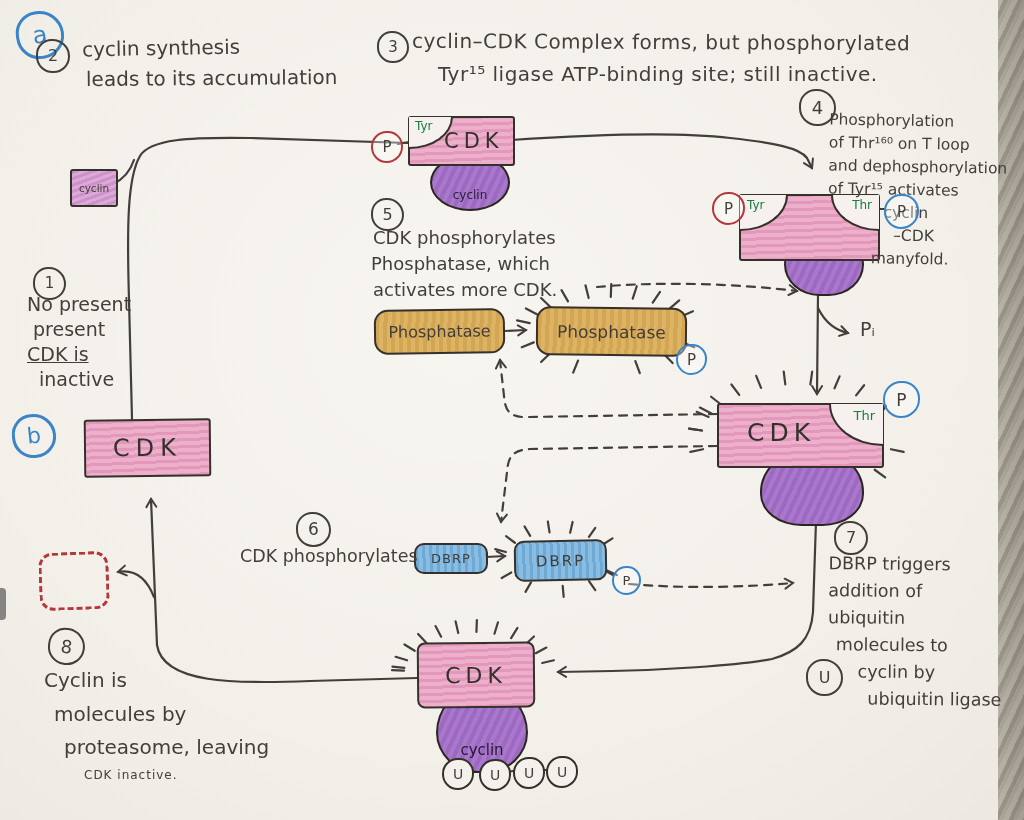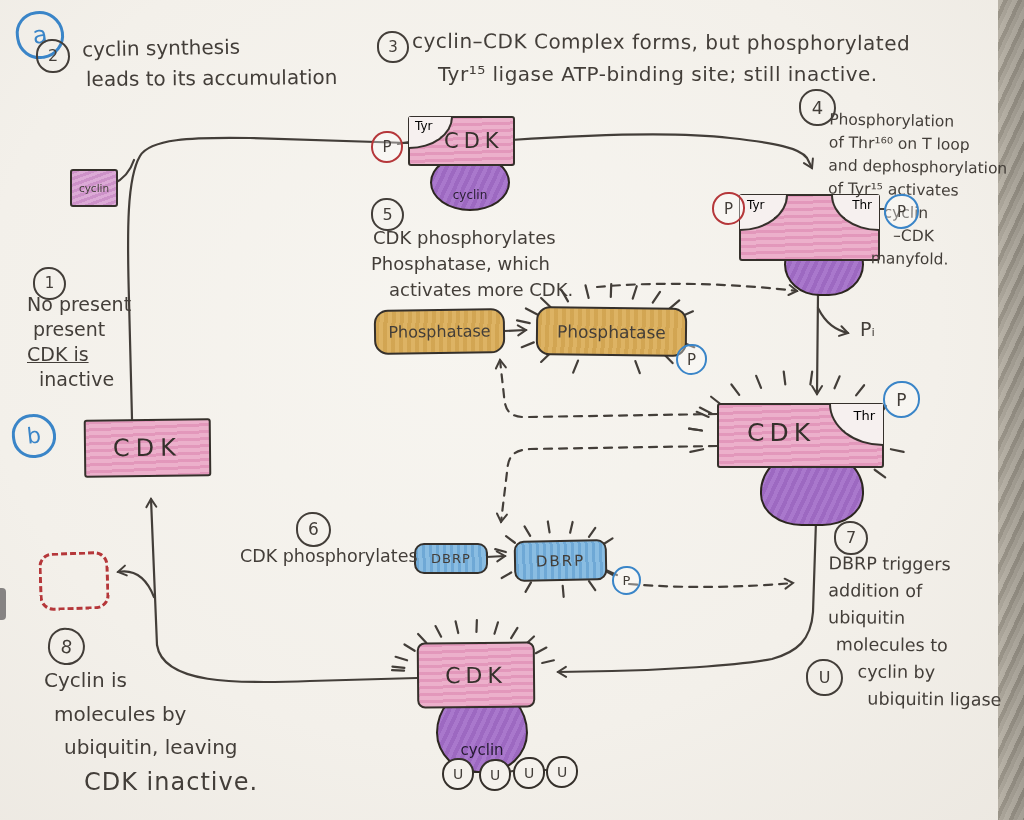--- a/index.html
+++ b/index.html
@@ -25,21 +25,21 @@
   .pilltan{position:absolute;border:2.5px solid #35302b;border-radius:14px;
     background:repeating-linear-gradient(92deg, rgba(190,140,50,.35) 0 4px, rgba(221,179,100,.12) 4px 8px), #ddb364;
     display:flex;align-items:center;justify-content:center;}
   .pillblue{position:absolute;border:2.4px solid #35302b;border-radius:10px;
     background:repeating-linear-gradient(88deg, rgba(60,130,190,.35) 0 3px, rgba(138,189,226,.12) 3px 7px), #8abde2;
     display:flex;align-items:center;justify-content:center;}
   .notch-tl{position:absolute;left:-1px;top:-1px;border-right:2.2px solid #35302b;border-bottom:2.2px solid #35302b;
     border-radius:0 0 100% 0;background:#f6f0ef;}
   .notch-tr{position:absolute;right:-1px;top:-1px;border-left:2.2px solid #35302b;border-bottom:2.2px solid #35302b;
     border-radius:0 0 0 100%;background:#f6f0ef;text-decoration:underline;}
-  .notchlbl{position:absolute;font-size:12px;color:#000000;}
+  .notchlbl{position:absolute;font-size:12px;color:#15803d;}
   .cdktxt{position:absolute;letter-spacing:5px;font-size:23px;color:#35302b;}
   .hand{position:absolute;white-space:nowrap;}
   .uball{position:absolute;width:28px;height:28px;border:2.6px solid #35302b;border-radius:50% 46% 52% 50%;
     display:flex;align-items:center;justify-content:center;font-size:14px;background:#f4f1ec;}
   .dashedred{position:absolute;border:3px dashed #b5373a;border-radius:14px;background:transparent;}
   #fabric{position:absolute;right:0;top:0;width:26px;height:820px;
     background:linear-gradient(to right, rgba(0,0,0,.05), rgba(0,0,0,.16)),
       repeating-linear-gradient(115deg,#c2bcb0 0 5px,#a39d91 5px 9px,#b5afa3 9px 13px);}
   #edge-mark{position:absolute;left:0;top:588px;width:6px;height:32px;background:rgba(45,43,48,.55);border-radius:0 4px 4px 0;}
 </style>
@@ -202,21 +202,21 @@
       <span class="notchlbl" style="left:7px;top:3px;">Tyr</span>
     </div>
     <div class="notch-tr" style="width:46px;height:34px;">
       <span class="notchlbl" style="right:7px;top:3px;">Thr</span>
     </div>
   </div>
 
   <div class="badge" style="left:371px;top:198px;width:29px;height:29px;z-index:3;">5</div>
   <div class="hand" style="left:373px;top:227px;font-size:18px;z-index:3;">CDK phosphorylates</div>
   <div class="hand" style="left:371px;top:253px;font-size:18px;z-index:3;">Phosphatase, which</div>
-  <div class="hand" style="left:389px;top:279px;font-size:18px;z-index:3;">activates more CDK.</div>
+  <div class="hand" style="left:373px;top:279px;font-size:18px;z-index:3;">activates more CDK.</div>
 
   <div class="pilltan" style="left:374px;top:309px;width:127px;height:41px;z-index:2;transform:rotate(-0.8deg);">
     <span style="font-size:16px;">Phosphatase</span>
   </div>
   <div class="pilltan" style="left:536px;top:307px;width:147px;height:45px;z-index:2;transform:rotate(0.6deg);">
     <span style="font-size:17px;">Phosphatase</span>
   </div>
   <div class="pcircle pblue" style="left:676px;top:344px;width:27px;height:27px;z-index:3;">
       <span>P</span>
     </div>
@@ -266,22 +266,22 @@
     <div style="padding-left:30px;">cyclin by</div>
     <div style="padding-left:40px;">ubiquitin ligase</div>
   </div>
   <div class="badge" style="left:806px;top:659px;width:33px;height:33px;font-size:16px;z-index:3;">U</div>
 
   <div class="dashedred" style="left:39px;top:552px;width:64px;height:52px;z-index:2;transform:rotate(-2deg);"></div>
 
   <div class="badge" style="left:48px;top:628px;width:33px;height:33px;font-size:18px;transform:rotate(8deg);z-index:3;">8</div>
   <div class="hand" style="left:44px;top:668px;font-size:20px;z-index:3;">Cyclin is</div>
   <div class="hand" style="left:54px;top:702px;font-size:20px;z-index:3;">molecules by</div>
-  <div class="hand" style="left:64px;top:735px;font-size:20px;z-index:3;">ubiquitin, leaving</div>
-  <div class="hand" style="left:84px;top:768px;font-size:24px;letter-spacing:1px;z-index:3;">CDK inactive.</div>
+  <div class="hand" style="left:64px;top:735px;font-size:20px;z-index:3;">proteasome, leaving</div>
+  <div class="hand" style="left:84px;top:768px;font-size:12px;letter-spacing:1px;z-index:3;">CDK inactive.</div>
 
   <div class="blob" style="left:436px;top:689px;width:88px;height:68px;border-radius:42% 42% 46% 46%/52% 52% 48% 48%;z-index:1;display:flex;align-items:flex-end;justify-content:center;padding-bottom:12px;">
     <span style="font-size:15px;color:#241a30;">cyclin</span>
   </div>
   <div class="boxpink" style="left:417px;top:642px;width:114px;height:62px;z-index:2;border-radius:8px;display:flex;align-items:center;justify-content:center;transform:rotate(-0.5deg);">
     <span style="font-size:22px;letter-spacing:5px;color:#35302b;">CDK</span>
   </div>
   <div class="uball" style="left:442px;top:758px;z-index:2;">
       <span>U</span>
     </div>

